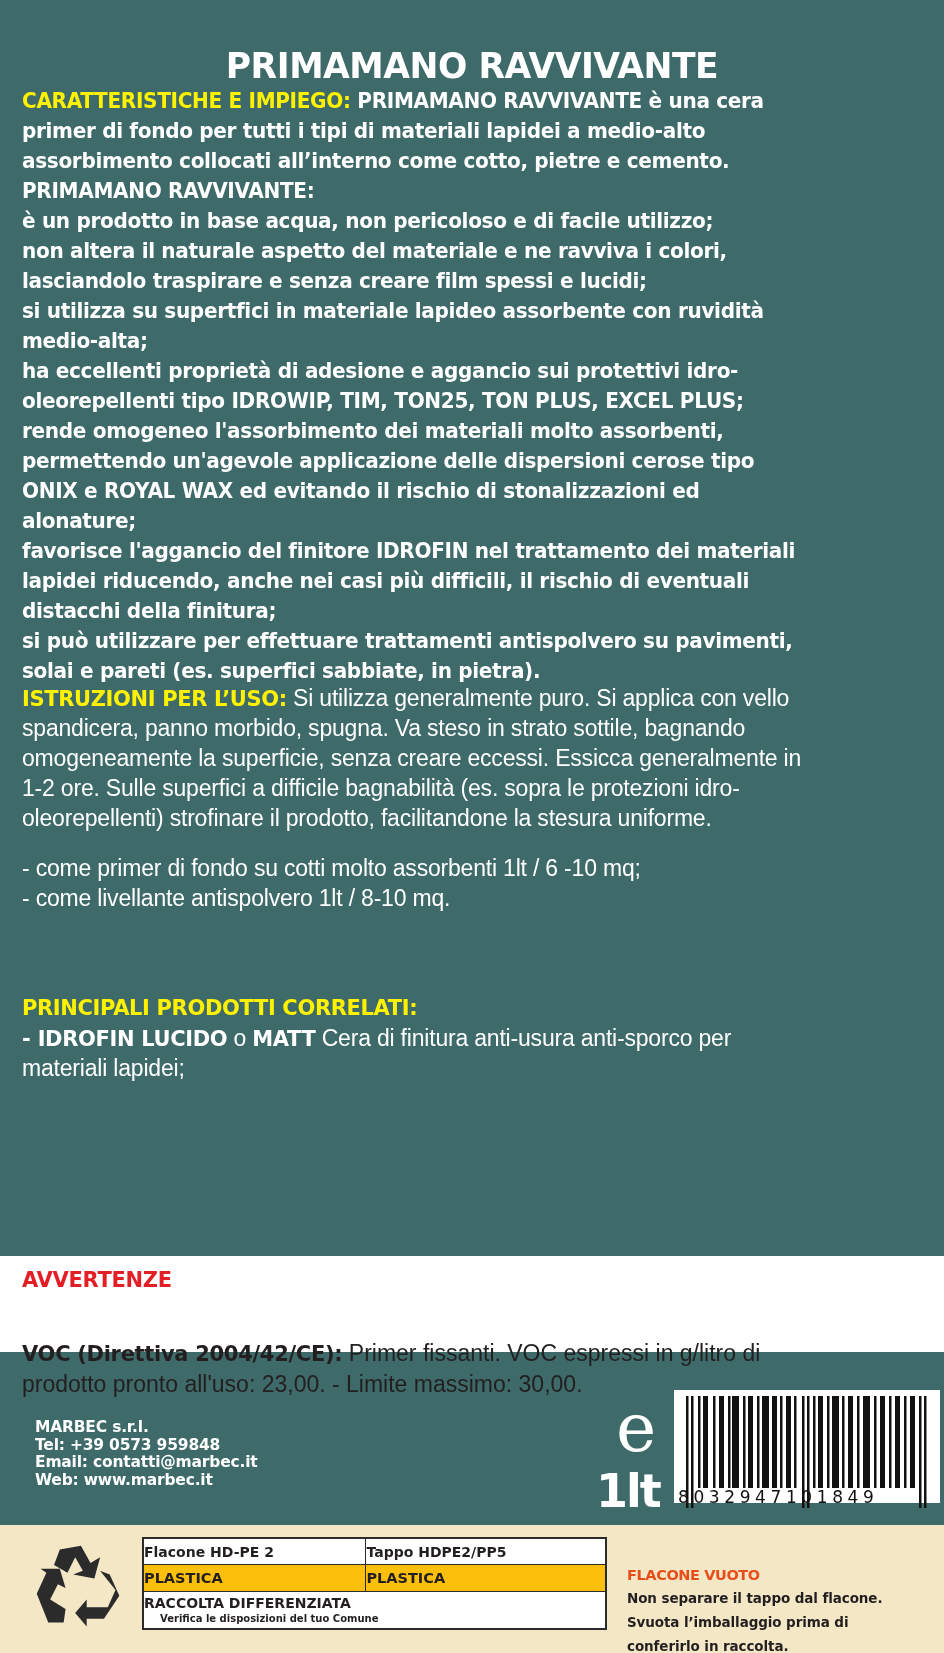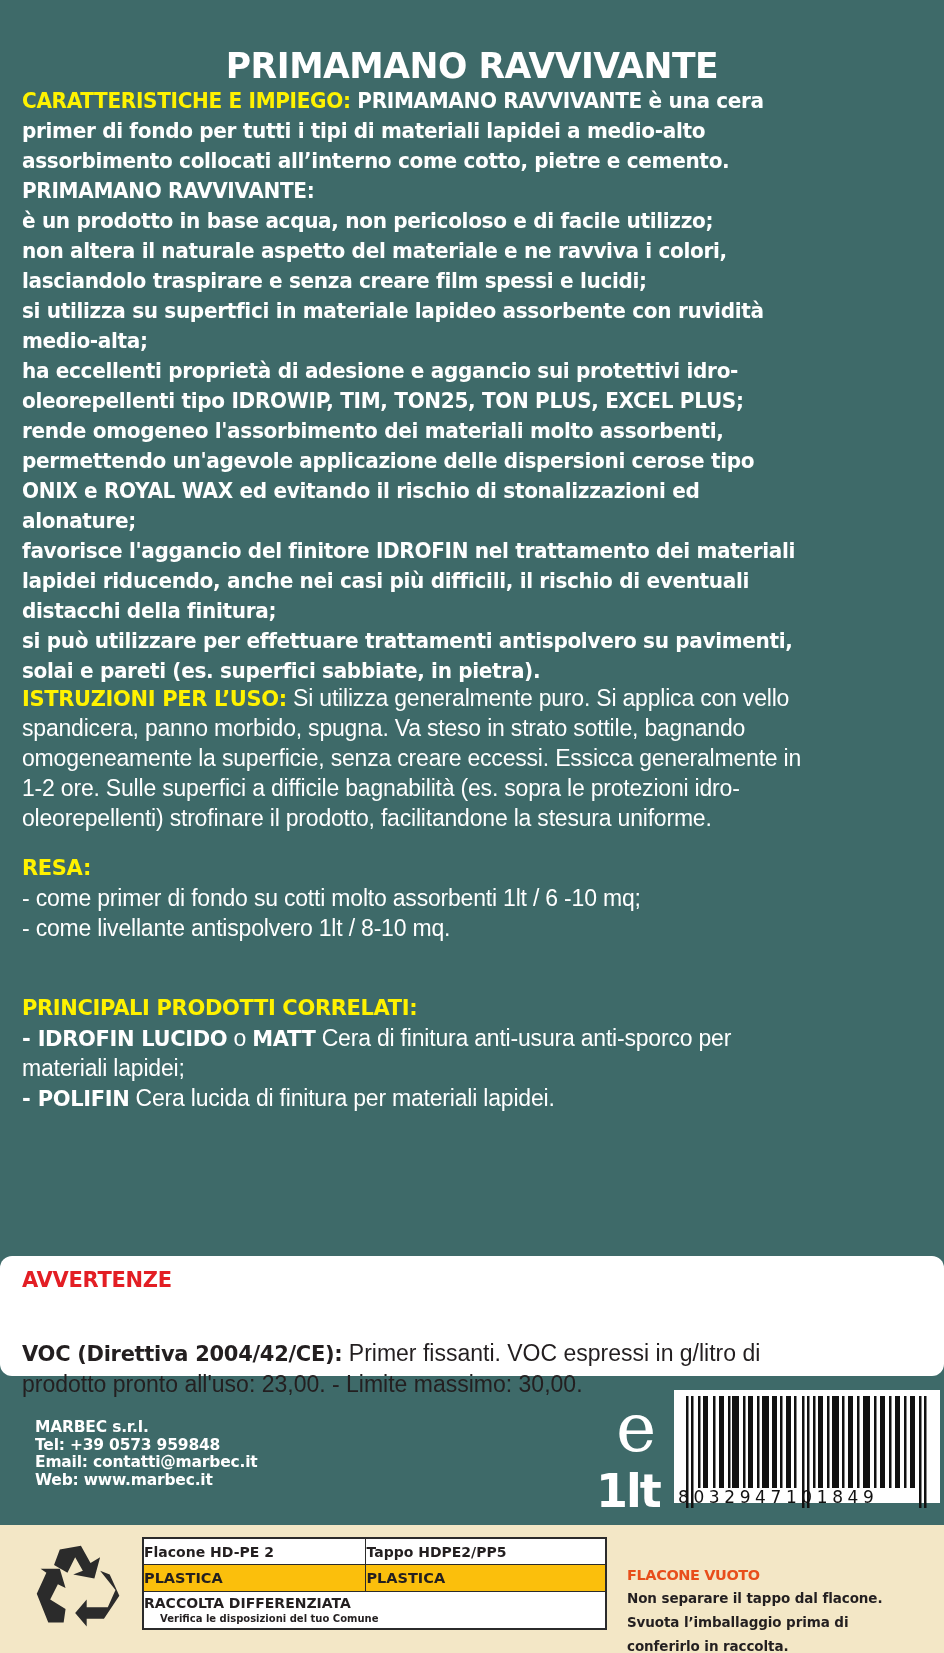--- a/index.html
+++ b/index.html
@@ -32,22 +32,22 @@
   .hdr { color: #fff200; font-weight: bold; font-family: "DejaVu Sans", sans-serif; }
   .b { font-weight: bold; font-family: "DejaVu Sans", sans-serif; }
 
   #s1 { top: 86px; transform: scaleX(0.955); }
   #s2 { top: 683px; transform: scaleX(1.0); }
   #s3 { top: 853px; }
   #s4 { top: 993px; }
 
   
   #warn {
-    position: absolute; left: 0; top: 1256px; width: 944px; height: 120px;
-    background: #ffffff; color: #231f20; border-radius: 12px;
+    position: absolute; left: 0; top: 1256px; width: 944px; height: 96px;
+    background: #ffffff; color: #231f20;
   }
   #warn-title {
     position: absolute; left: 22px; top: 10px;
     font-family: "DejaVu Sans", sans-serif; font-weight: bold;
     font-size: 21px; line-height: 28px; color: #e31e24; letter-spacing: -0.3px;
   }
   #warn-body {
     position: absolute; left: 22px; top: 38px; width: 900px;
     font-family: "Liberation Sans", sans-serif; font-size: 23px; line-height: 30px;
     color: #231f20; white-space: nowrap; margin-top: 44px;
@@ -139,30 +139,28 @@
 
   <div id="s2" class="section light">
     <span class="line"><span class="hdr" style="font-size:21px;letter-spacing:-0.35px">ISTRUZIONI PER L’USO:</span><span> Si utilizza generalmente puro. Si applica con vello</span></span>
     <span class="line">spandicera, panno morbido, spugna. Va steso in strato sottile, bagnando</span>
     <span class="line">omogeneamente la superficie, senza creare eccessi. Essicca generalmente in</span>
     <span class="line">1-2 ore. Sulle superfici a difficile bagnabilità (es. sopra le protezioni idro-</span>
     <span class="line">oleorepellenti) strofinare il prodotto, facilitandone la stesura uniforme.</span>
   </div>
 
   <div id="s3" class="section light">
-    <span class="line hdr" style="font-size:21px;letter-spacing:-0.35px">RESA:</span>
     <span class="line">- come primer di fondo su cotti molto assorbenti 1lt / 6 -10 mq;</span>
     <span class="line">- come livellante antispolvero 1lt / 8-10 mq.</span>
   </div>
 
   <div id="s4" class="section light">
     <span class="line hdr" style="font-size:21px;letter-spacing:-0.35px">PRINCIPALI PRODOTTI CORRELATI:</span>
     <span class="line"><span class="b" style="font-size:21px">- </span><span class="b" style="font-size:21px;letter-spacing:-0.35px">IDROFIN LUCIDO</span><span> o </span><span class="b" style="font-size:21px;letter-spacing:-0.35px">MATT</span><span> Cera di finitura anti-usura anti-sporco per</span></span>
     <span class="line">materiali lapidei;</span>
-    <span class="line"><span class="b" style="font-size:21px">- </span><span class="b" style="font-size:21px;letter-spacing:-0.35px">POLIFIN</span><span> Cera lucida di finitura per materiali lapidei.</span></span>
   </div>
 </div>
 
 <div id="warn">
   <div id="warn-title">AVVERTENZE</div>
   <div id="warn-body">
     <div><span class="b">VOC (Direttiva 2004/42/CE):</span><span> Primer fissanti. VOC espressi in g/litro di</span></div>
     <div>prodotto pronto all'uso: 23,00. - Limite massimo: 30,00.</div>
   </div>
 </div>

